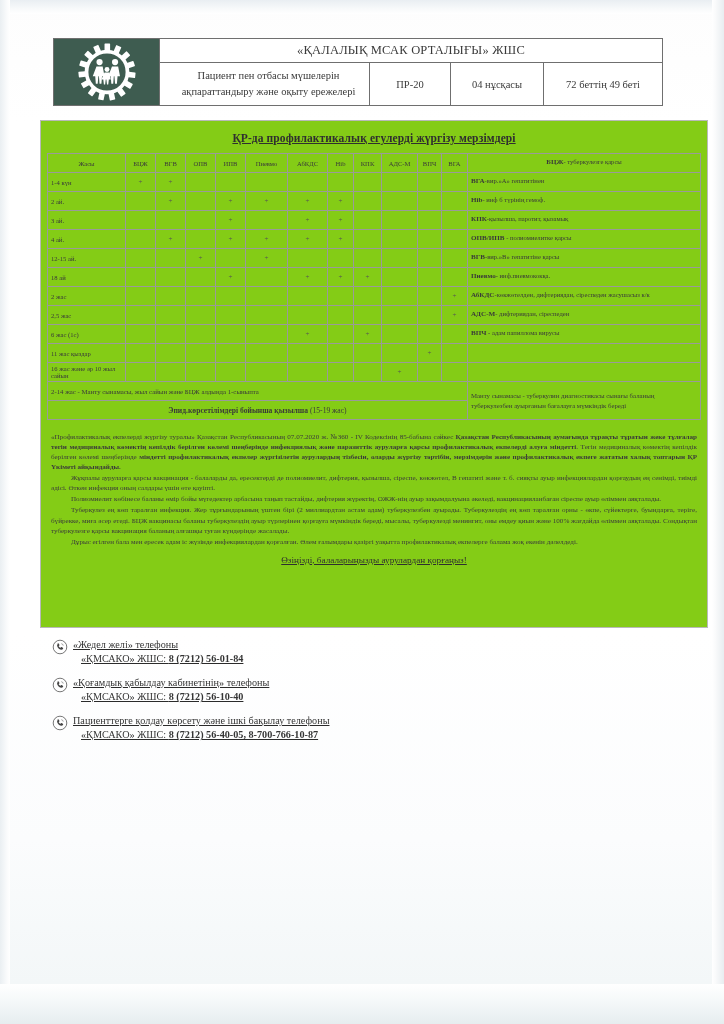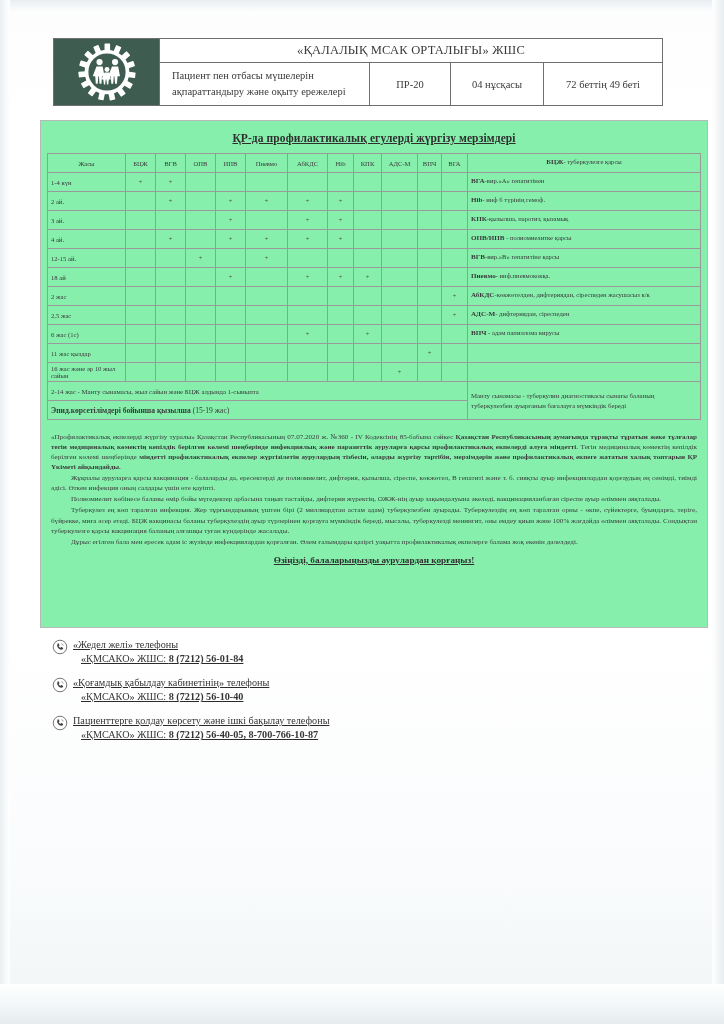--- a/index.html
+++ b/index.html
@@ -94,37 +94,37 @@
     font-size: 10.5px;
     color: #3a3a3a;
     border-right: 1px solid #6f6f6f;
     padding: 3px 4px;
     text-align: center;
   }
   .hc:last-child { border-right: none; }
   .hc-desc {
     flex: 1;
     justify-content: flex-start;
-    text-align: left;
+    text-align: center;
     padding-left: 12px;
     line-height: 1.5;
   }
   .hc-code { width: 72px; }
   .hc-ver  { width: 84px; }
   .hc-page { width: 110px; }
 
   
   .content-frame {
     position: absolute;
     left: 40px;
     top: 120px;
     width: 668px;
     min-height: 508px;
     border: 1px solid #b9b9b9;
-    background: #86efac;
+    background: #84cc16;
     padding: 8px 6px 8px 6px;
     box-sizing: border-box;
   }
 
   .sched-title {
     text-align: center;
     font-size: 11.5px;
     font-weight: bold;
     color: #2f2f2f;
     text-decoration: underline;
@@ -164,21 +164,21 @@
     line-height: 1.35;
   }
   .lg-b { font-weight: bold; font-size: 7.1px; }
   .row-tall td { height: 20px; }
   td.note-wide {
     text-align: left;
     padding-left: 4px;
     font-size: 6.8px;
   }
   td.note-bold {
-    text-align: left;
+    text-align: center;
     padding-left: 4px;
     font-size: 7.6px;
   }
   td.note-bold b { font-weight: bold; }
   td.mantu {
     text-align: left;
     padding-left: 5px;
     font-size: 6.8px;
     line-height: 1.4;
     vertical-align: top;
@@ -194,21 +194,21 @@
     color: #3b3b3b;
   }
   .body-text p {
     margin: 0 0 1px 0;
     text-indent: 20px;
   }
   .body-text p.p-first { text-indent: 0; }
   .body-text b { font-weight: bold; }
   .slogan {
     text-align: center;
-    font-weight: bold;
+    font-weight: normal;
     font-size: 9.2px;
     text-decoration: underline;
     margin-top: 7px;
     color: #2f2f2f;
   }
 
   
   .contacts {
     position: absolute;
     left: 52px;

